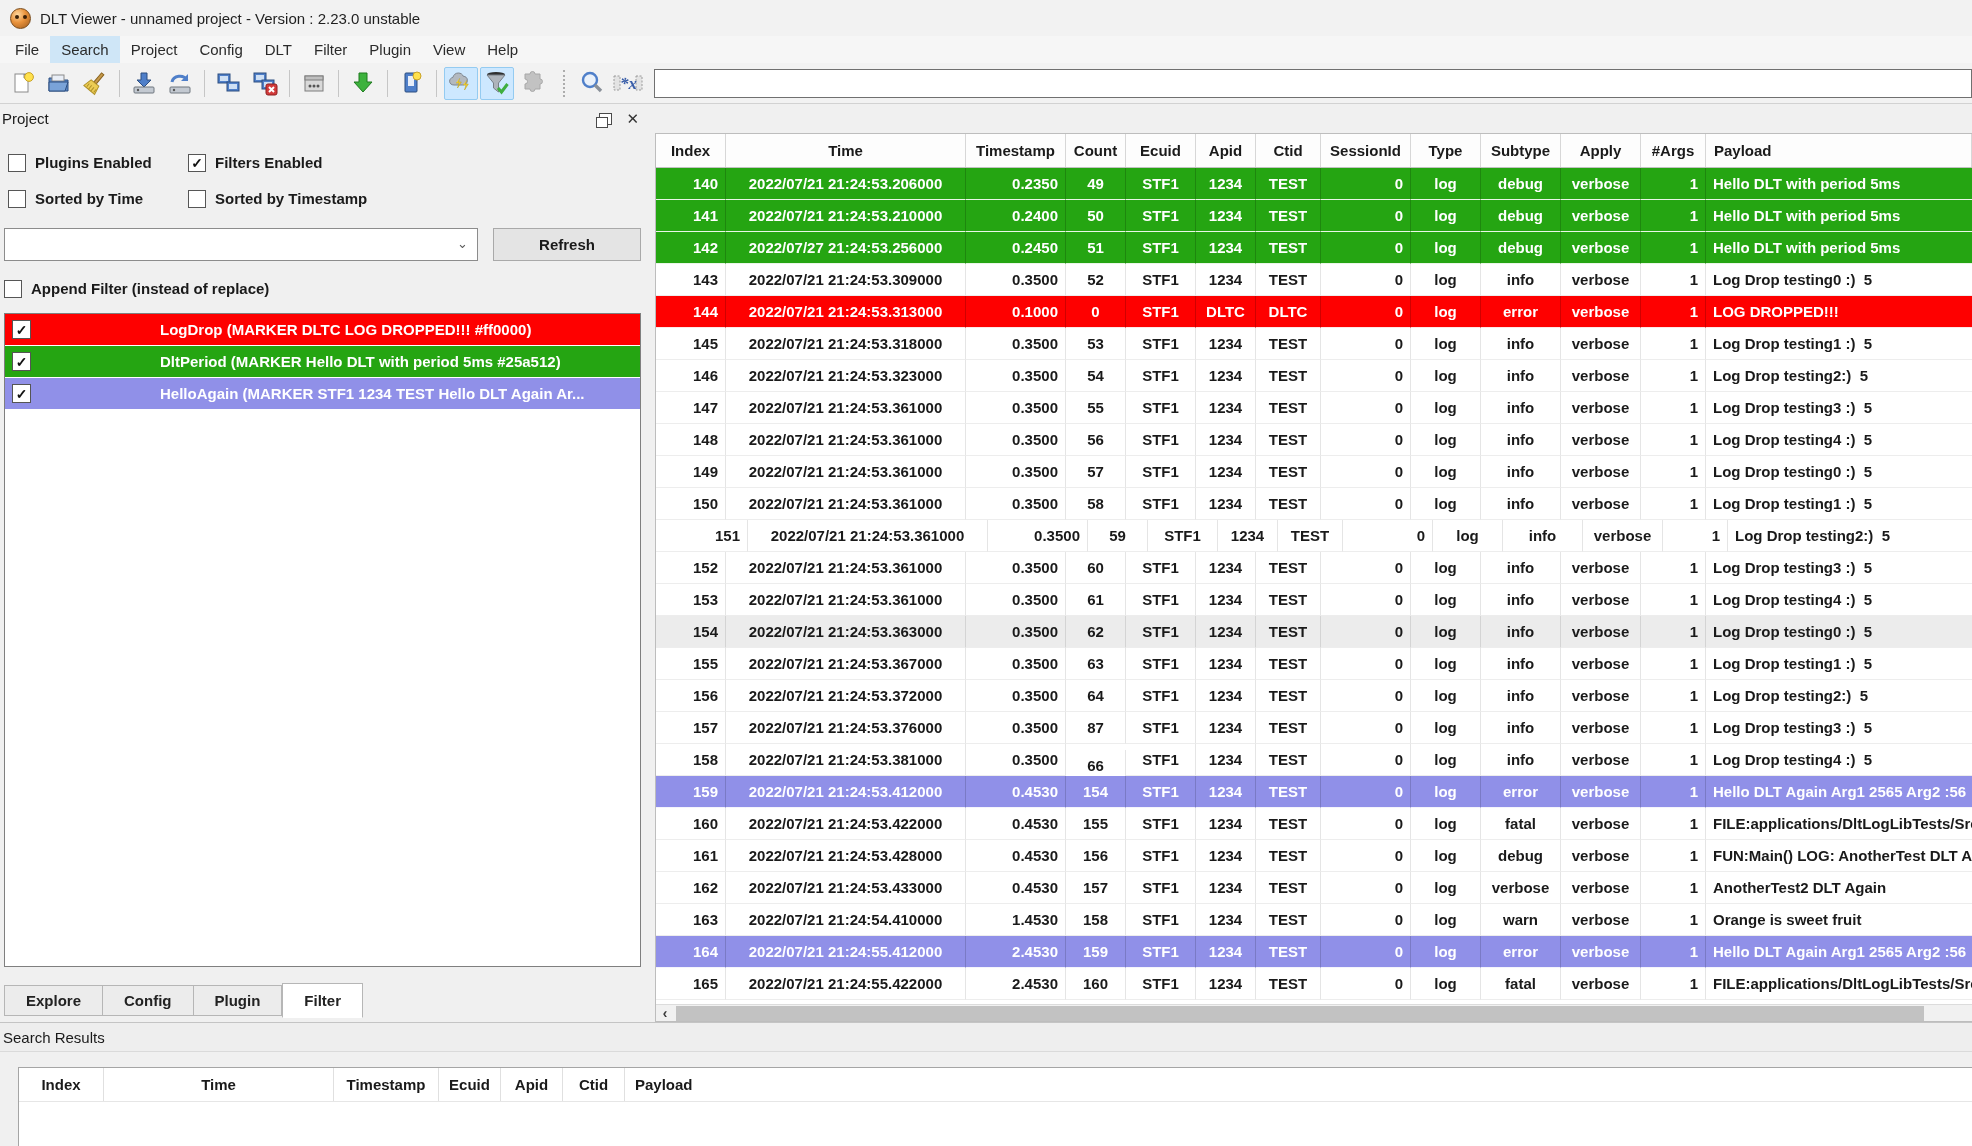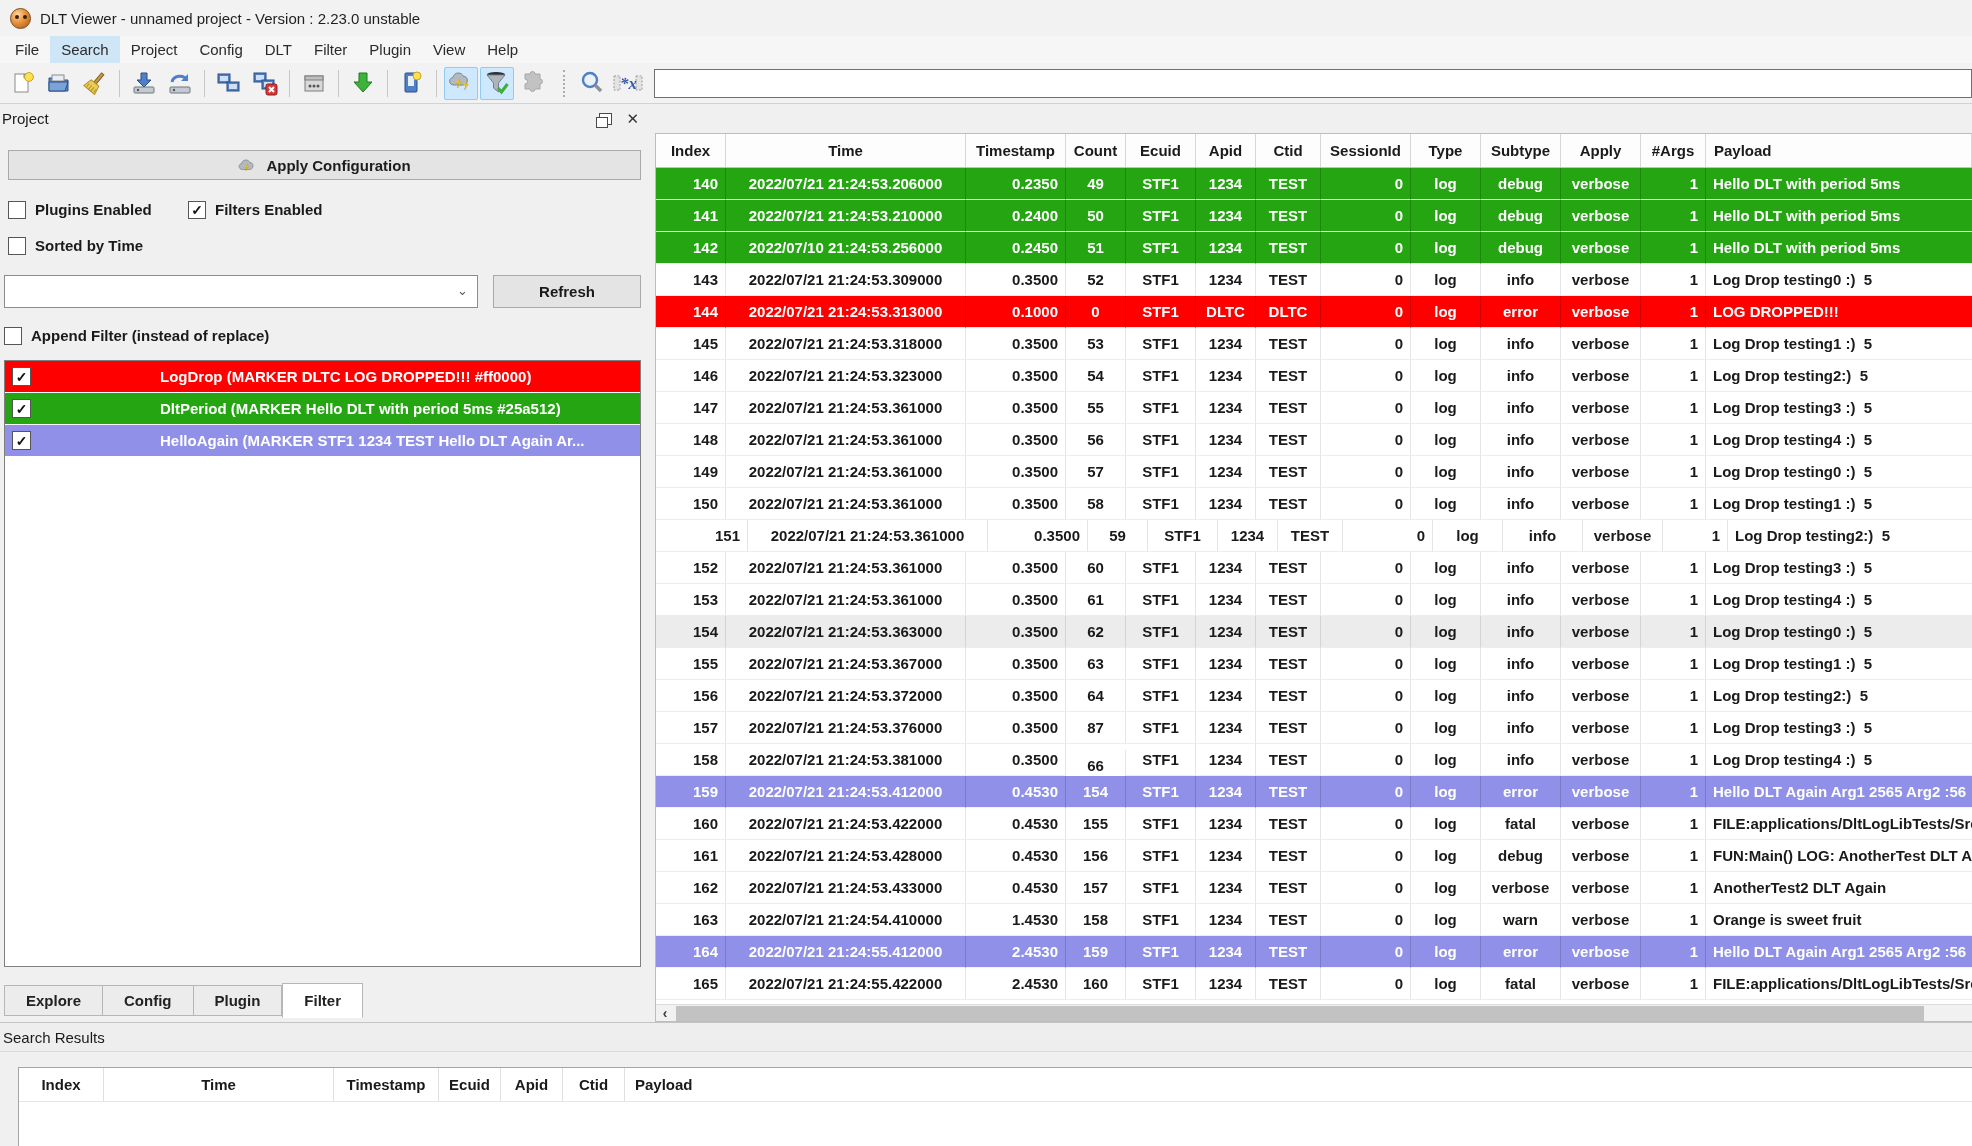--- a/index.html
+++ b/index.html
@@ -241,39 +241,36 @@
 
 <div class="main">
 
   <div class="dock-left">
     <div class="dock-title">
       <span class="dock-title-label">Project</span>
       <span class="float-icon"></span>
       <span class="close-icon">✕</span>
     </div>
     <div class="left-body">
-      <div class="apply-btn">
-        <svg width="19" height="16" viewBox="0 0 19 16">
-          <path d="M4.5 12.5c-2 0-3.4-1.2-3.4-3 0-1.6 1.1-2.7 2.6-3C4 4.4 5.7 3 7.8 3c1.9 0 3.4 1 4 2.6 1.8 0 3.2 1.2 3.2 3.1 0 2.3-1.7 3.8-3.6 3.8z" fill="#b3b9c0" stroke="#7e8690" stroke-width="0.8"></path>
-          <path d="M6.5 10l2.4 0-1.2 3.8 3-4.6-2.2 0 1-3" fill="#f4d337" stroke="#b99a13" stroke-width="0.5"></path>
-        </svg>
-        <span>Apply Configuration</span>
-      </div>
       <div class="cb-grid" id="cb-grid">
           <div class="cb-row">
             <span class="cb-box"></span>
             <span>Plugins Enabled</span>
           </div>
           <div class="cb-row">
             <span class="cb-box">✓</span>
             <span>Filters Enabled</span>
           </div>
           <div class="cb-row">
             <span class="cb-box"></span>
             <span>Sorted by Time</span>
+          </div>
+          <div class="cb-row">
+            <span class="cb-box"></span>
+            <span>Sorted by Timestamp</span>
           </div>
         </div>
       <div class="combo-row">
         <div class="combo">
           <span></span>
           <span class="chev">⌄</span>
         </div>
         <div class="refresh-btn">Refresh</div>
       </div>
       <div class="append-row cb-row">
@@ -354,21 +351,21 @@
             <div class="lt-cell al-c" style="width: 65px;">TEST</div>
             <div class="lt-cell al-r" style="width: 90px;">0</div>
             <div class="lt-cell al-c" style="width: 70px;">log</div>
             <div class="lt-cell al-c" style="width: 80px;">debug</div>
             <div class="lt-cell al-c" style="width: 80px;">verbose</div>
             <div class="lt-cell al-r" style="width: 65px;">1</div>
             <div class="lt-cell pl">Hello DLT with period 5ms</div>
           </div>
           <div class="lt-row r-green">
             <div class="lt-cell al-r" style="width: 70px;">142</div>
-            <div class="lt-cell al-c" style="width: 240px;">2022/07/10 21:24:53.256000</div>
+            <div class="lt-cell al-c" style="width: 240px;">2022/07/27 21:24:53.256000</div>
             <div class="lt-cell al-r" style="width: 100px;">0.2450</div>
             <div class="lt-cell al-c" style="width: 60px;">51</div>
             <div class="lt-cell al-c" style="width: 70px;">STF1</div>
             <div class="lt-cell al-c" style="width: 60px;">1234</div>
             <div class="lt-cell al-c" style="width: 65px;">TEST</div>
             <div class="lt-cell al-r" style="width: 90px;">0</div>
             <div class="lt-cell al-c" style="width: 70px;">log</div>
             <div class="lt-cell al-c" style="width: 80px;">debug</div>
             <div class="lt-cell al-c" style="width: 80px;">verbose</div>
             <div class="lt-cell al-r" style="width: 65px;">1</div>

